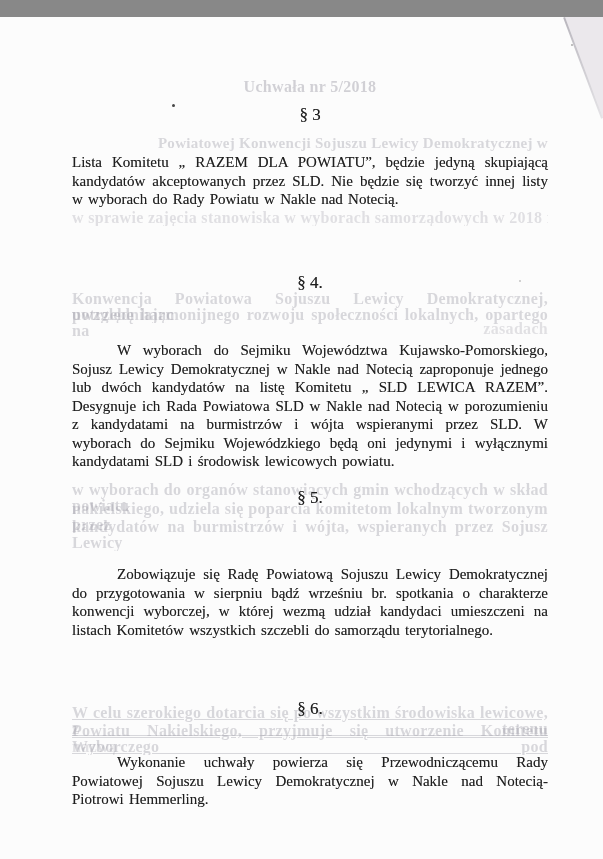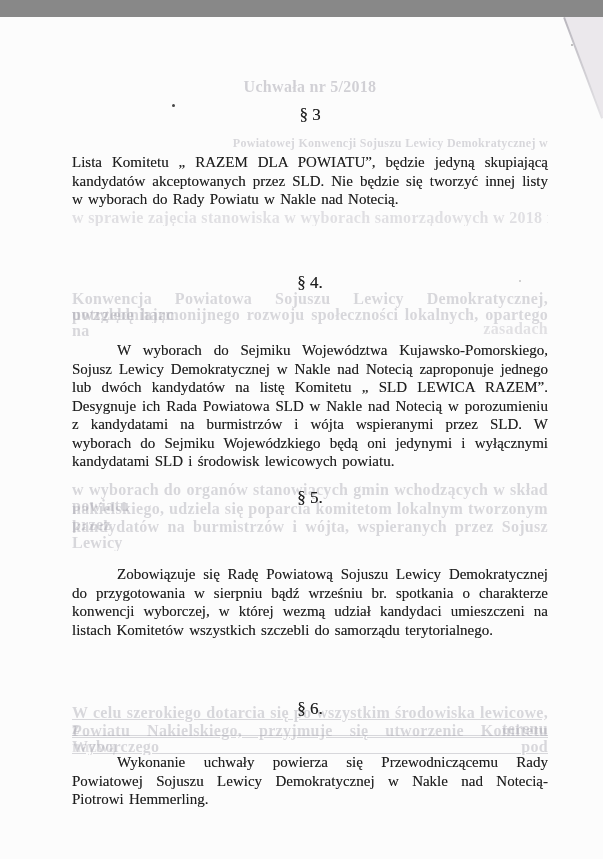--- a/index.html
+++ b/index.html
@@ -48,21 +48,21 @@
     font-weight: bold;
     font-size: 16px;
     line-height: 16px;
     letter-spacing: 0.3px;
     filter: blur(0.7px);
     white-space: nowrap;
     overflow: hidden;
   }
   .bleed.just { text-align: justify; text-align-last: justify; white-space: normal; }
   .bleed.ba1 { top: 62px;  text-align: center; font-size: 16px; opacity: 0.4; }
-  .bleed.ba2 { top: 118px; text-align: right; font-size: 12px; }
+  .bleed.ba2 { top: 118px; text-align: right; font-size: 15px; }
   .bleed.ba3 { top: 193px; text-align: center; opacity: 0.26; }
   .bleed.bb1 { top: 274px; }
   .bleed.bb2 { top: 290px; }
   .bleed.bb3 { top: 304px; text-align: right; opacity: 0.25; }
   .bleed.bc1 { top: 465px; }
   .bleed.bc2 { top: 484px; }
   .bleed.bc3 { top: 502px; }
   .bleed.bc4 { top: 521px; }
   .bleed.bc5 { top: 539px; }
   .bleed.bd1 { top: 688px; text-decoration: underline; }

